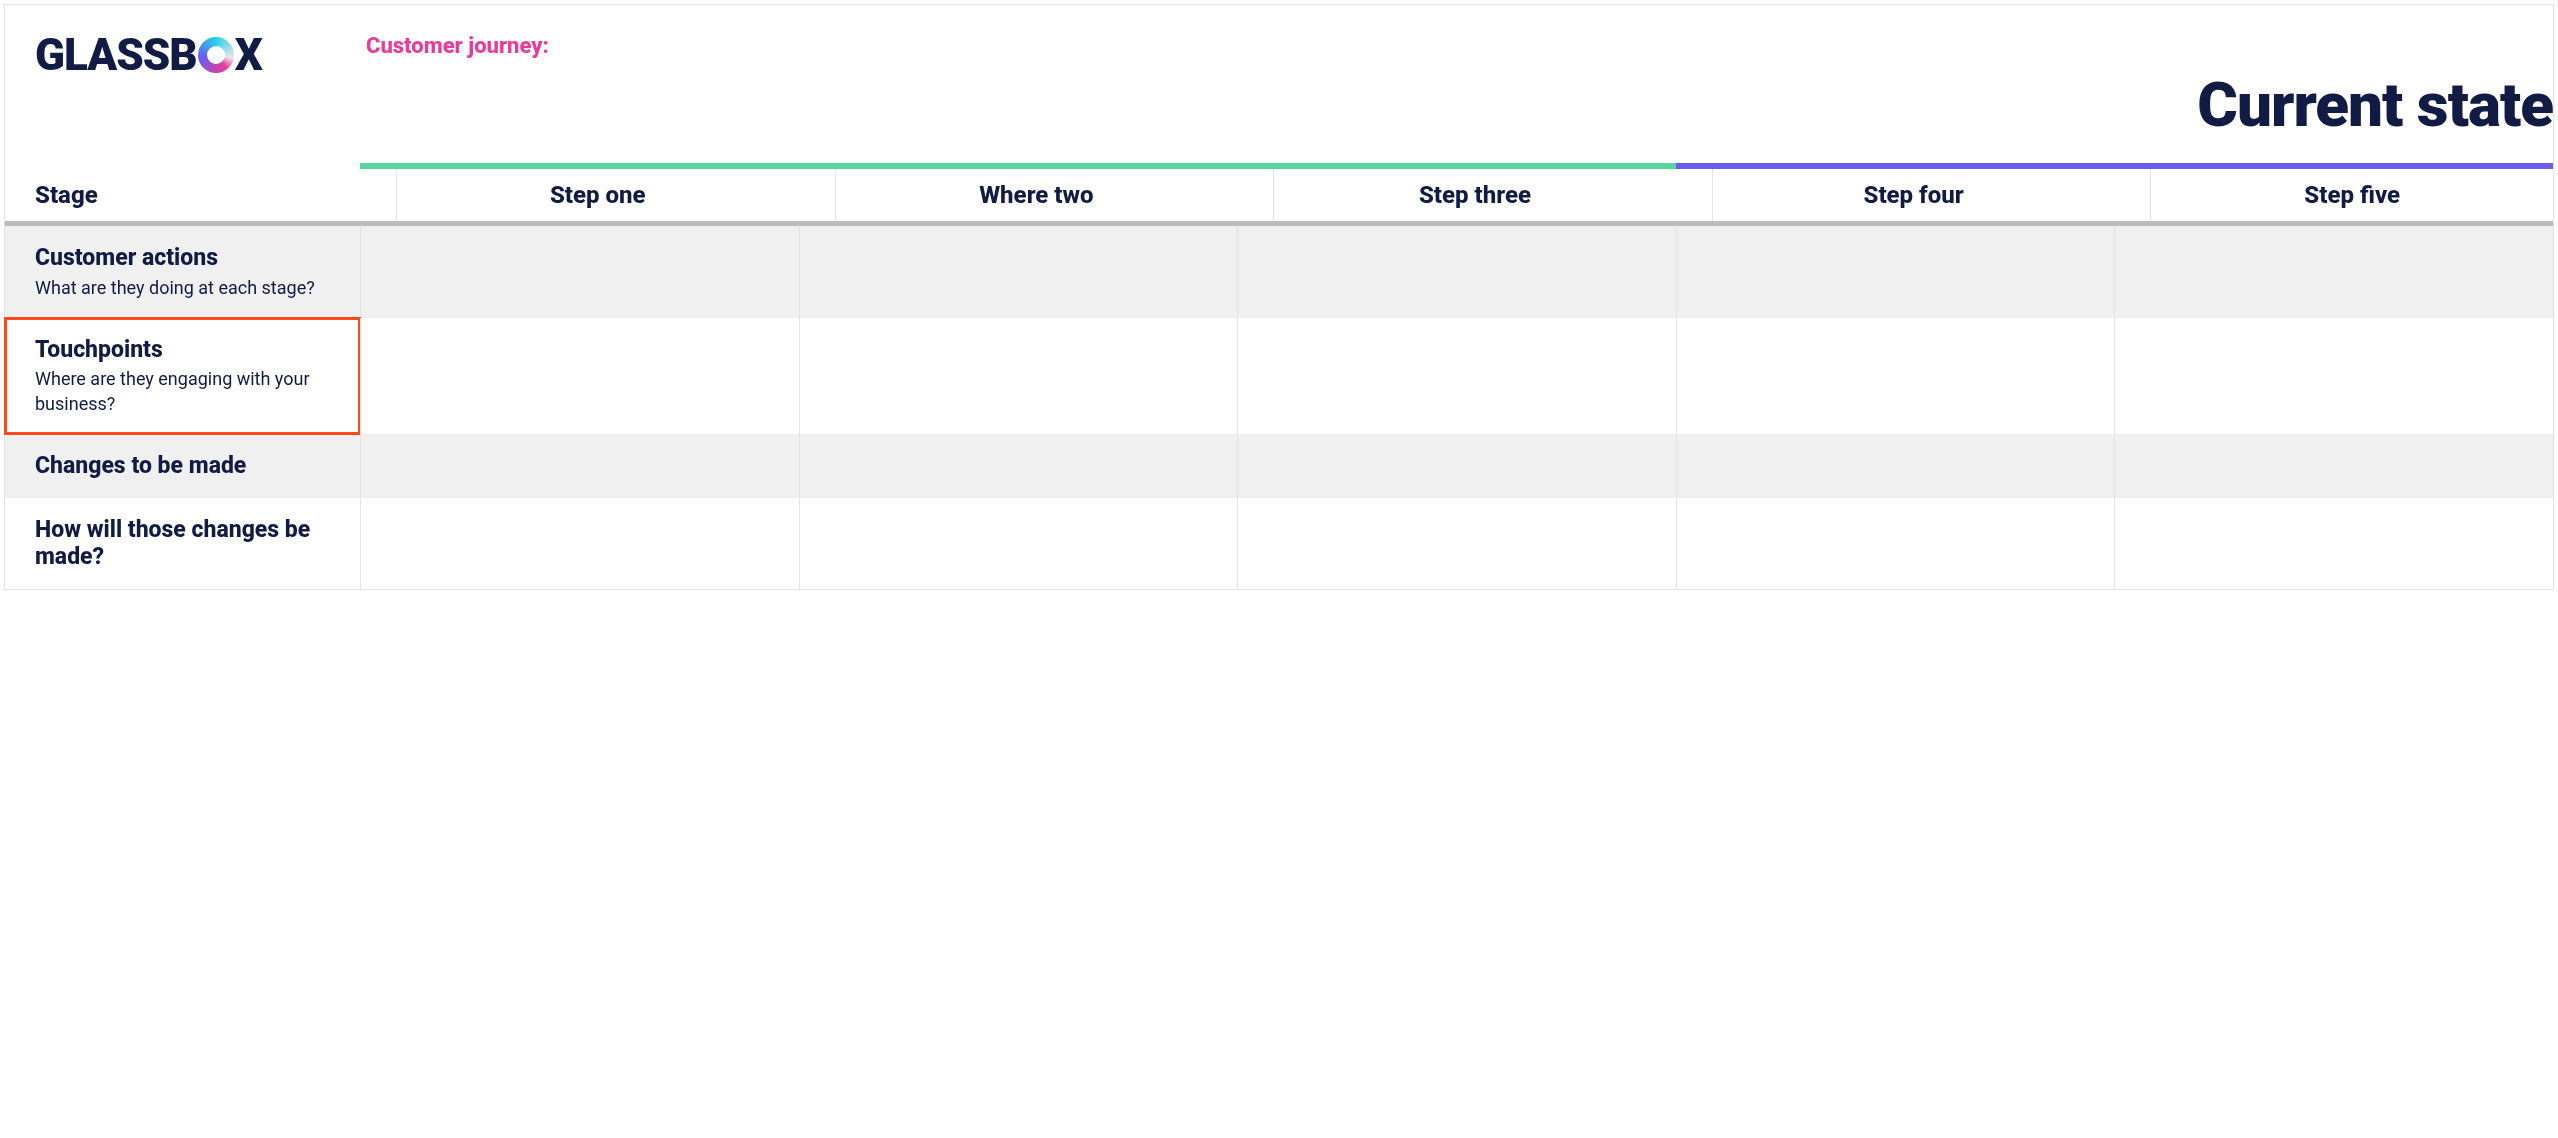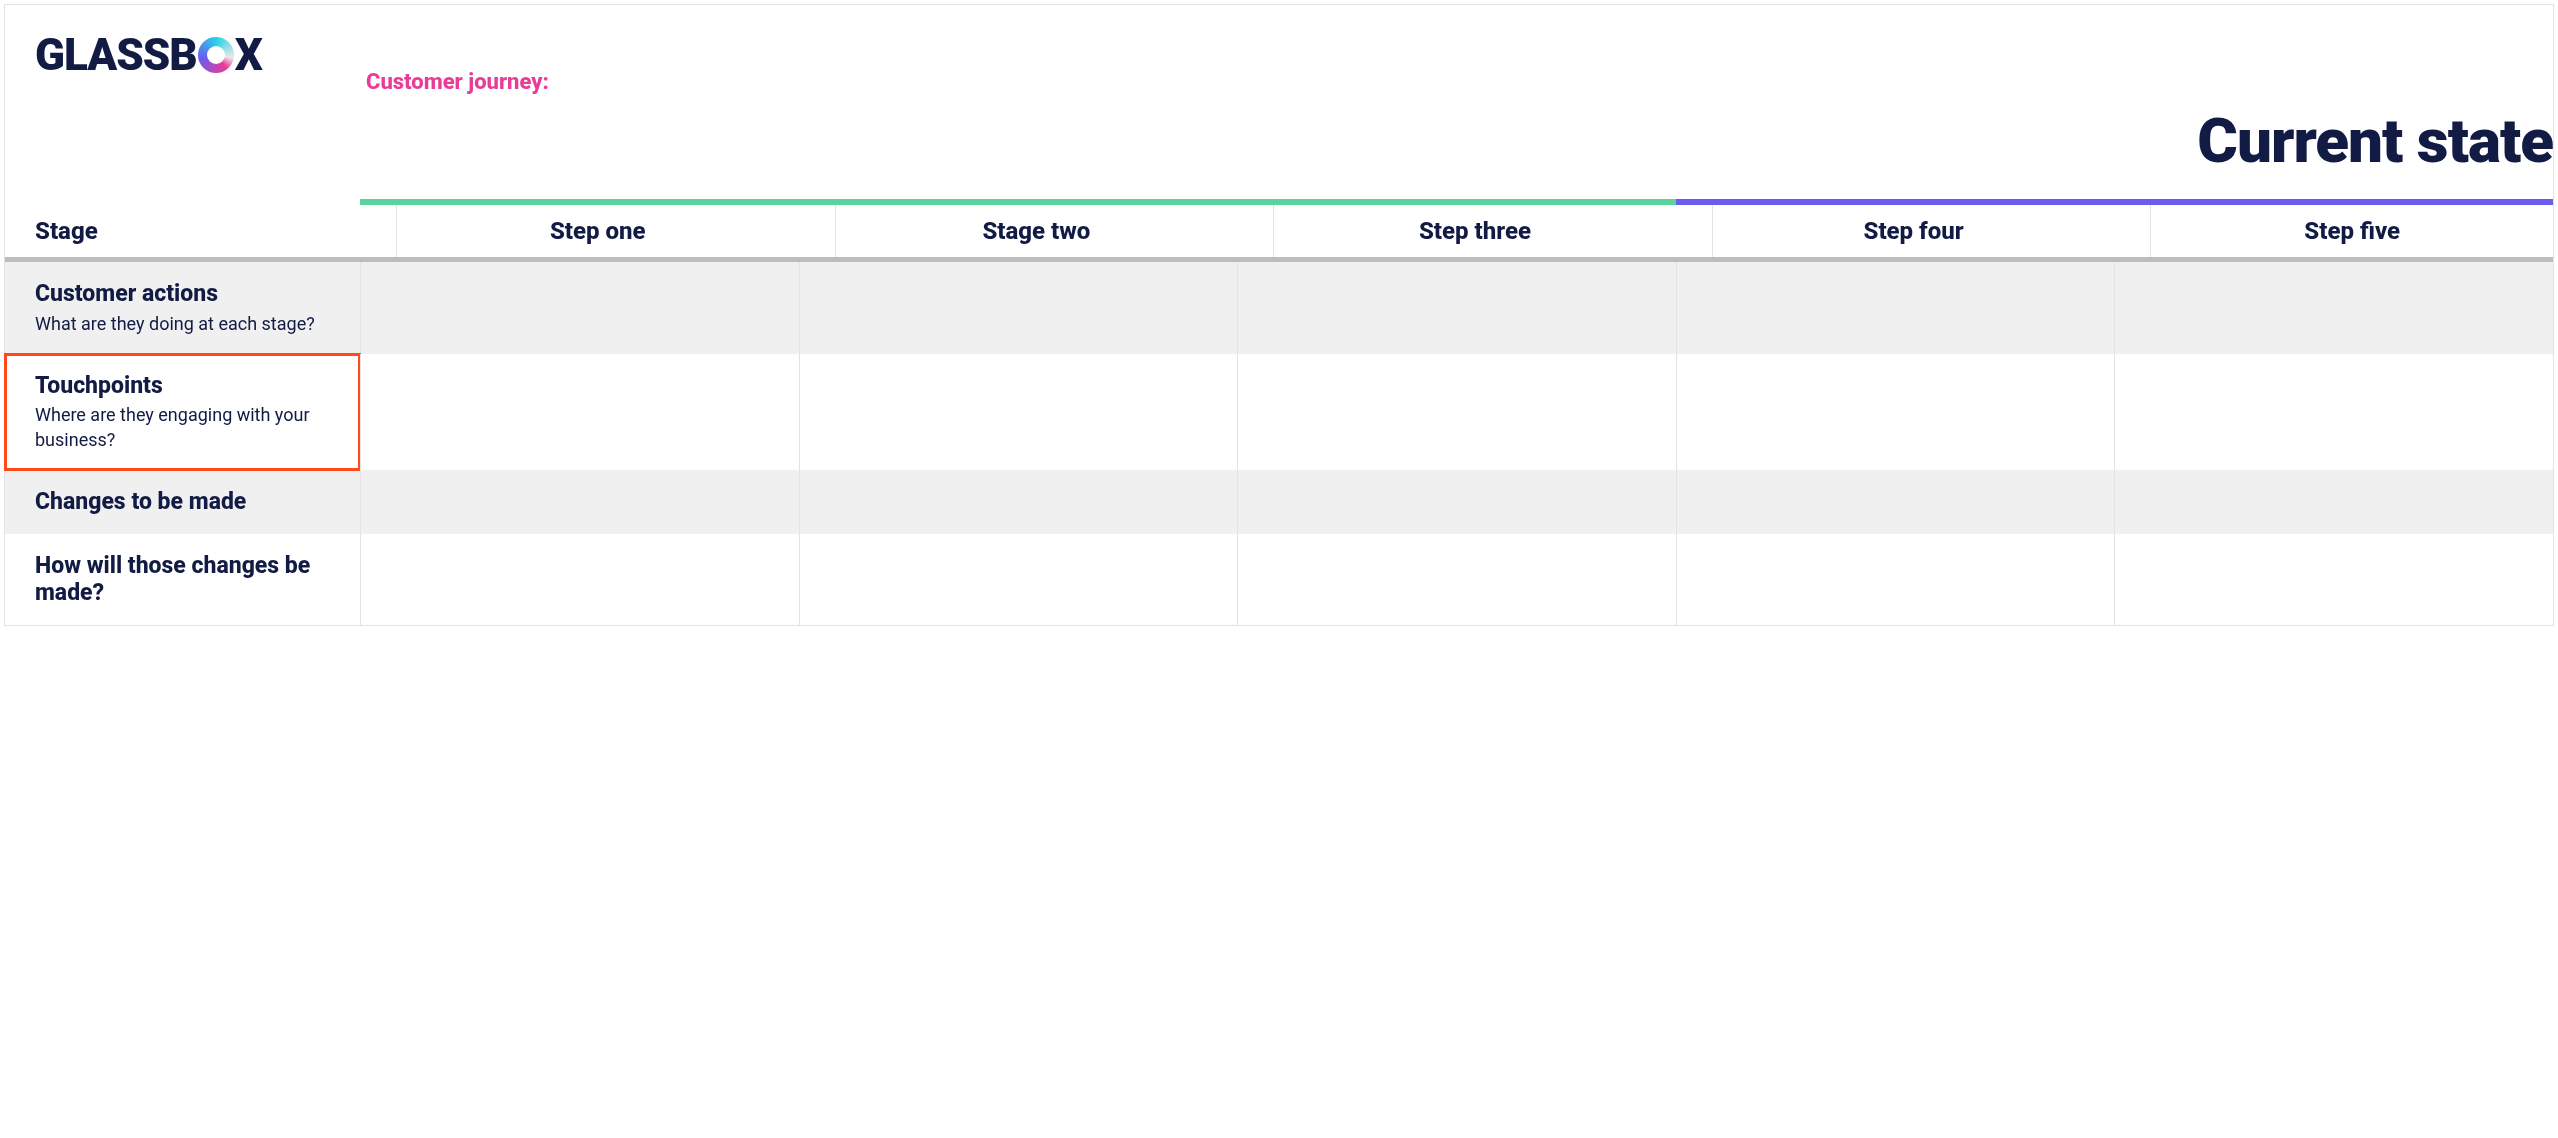--- a/index.html
+++ b/index.html
@@ -17,21 +17,21 @@
   .sheet{border:1px solid var(--cell-border);background:#fff;}
 
   
   .header{display:grid;grid-template-columns:355px 1fr;padding-top:28px;}
   .brand{padding-left:30px;}
   .brand-word{font-weight:900;font-size:44px;letter-spacing:-1px;display:flex;align-items:center;gap:0;line-height:1;}
   .brand-o{display:inline-block;width:36px;height:36px;border-radius:50%;
     background:conic-gradient(from 140deg,#E83C98 0deg,#6A5CF0 120deg,#27D1E6 220deg,#E8E8E8 320deg,#E83C98 360deg);
     position:relative;margin:0 1px;}
   .brand-o::after{content:"";position:absolute;inset:9px;border-radius:50%;background:#fff;}
-  .title-block{padding-left:6px;margin-top:36px;}
+  .title-block{padding-left:6px;}
   .subtitle{color:var(--pink);font-weight:800;font-size:22px;margin-bottom:10px;}
   .title{font-weight:900;font-size:62px;letter-spacing:-1px;text-align:right;}
 
   
   .bar-row{display:grid;grid-template-columns:355px repeat(5,1fr);margin-top:22px;}
   .bar-row .spacer{}
   .bar-green{height:6px;background:var(--green);}
   .bar-violet{height:6px;background:var(--violet);}
 
   
@@ -74,21 +74,21 @@
     <div class="bar-green"></div>
     <div class="bar-green"></div>
     <div class="bar-green"></div>
     <div class="bar-violet"></div>
     <div class="bar-violet"></div>
   </div>
 
   <div class="steps">
     <div class="stage-label">Stage</div>
     <div class="step">Step one</div>
-    <div class="step">Stage two</div>
+    <div class="step">Where two</div>
     <div class="step">Step three</div>
     <div class="step">Step four</div>
     <div class="step">Step five</div>
   </div>
 
   <div class="hr-grey"></div>
 
   <div id="rows-mount">
       <div class="row alt">
         <div class="rowhead">

